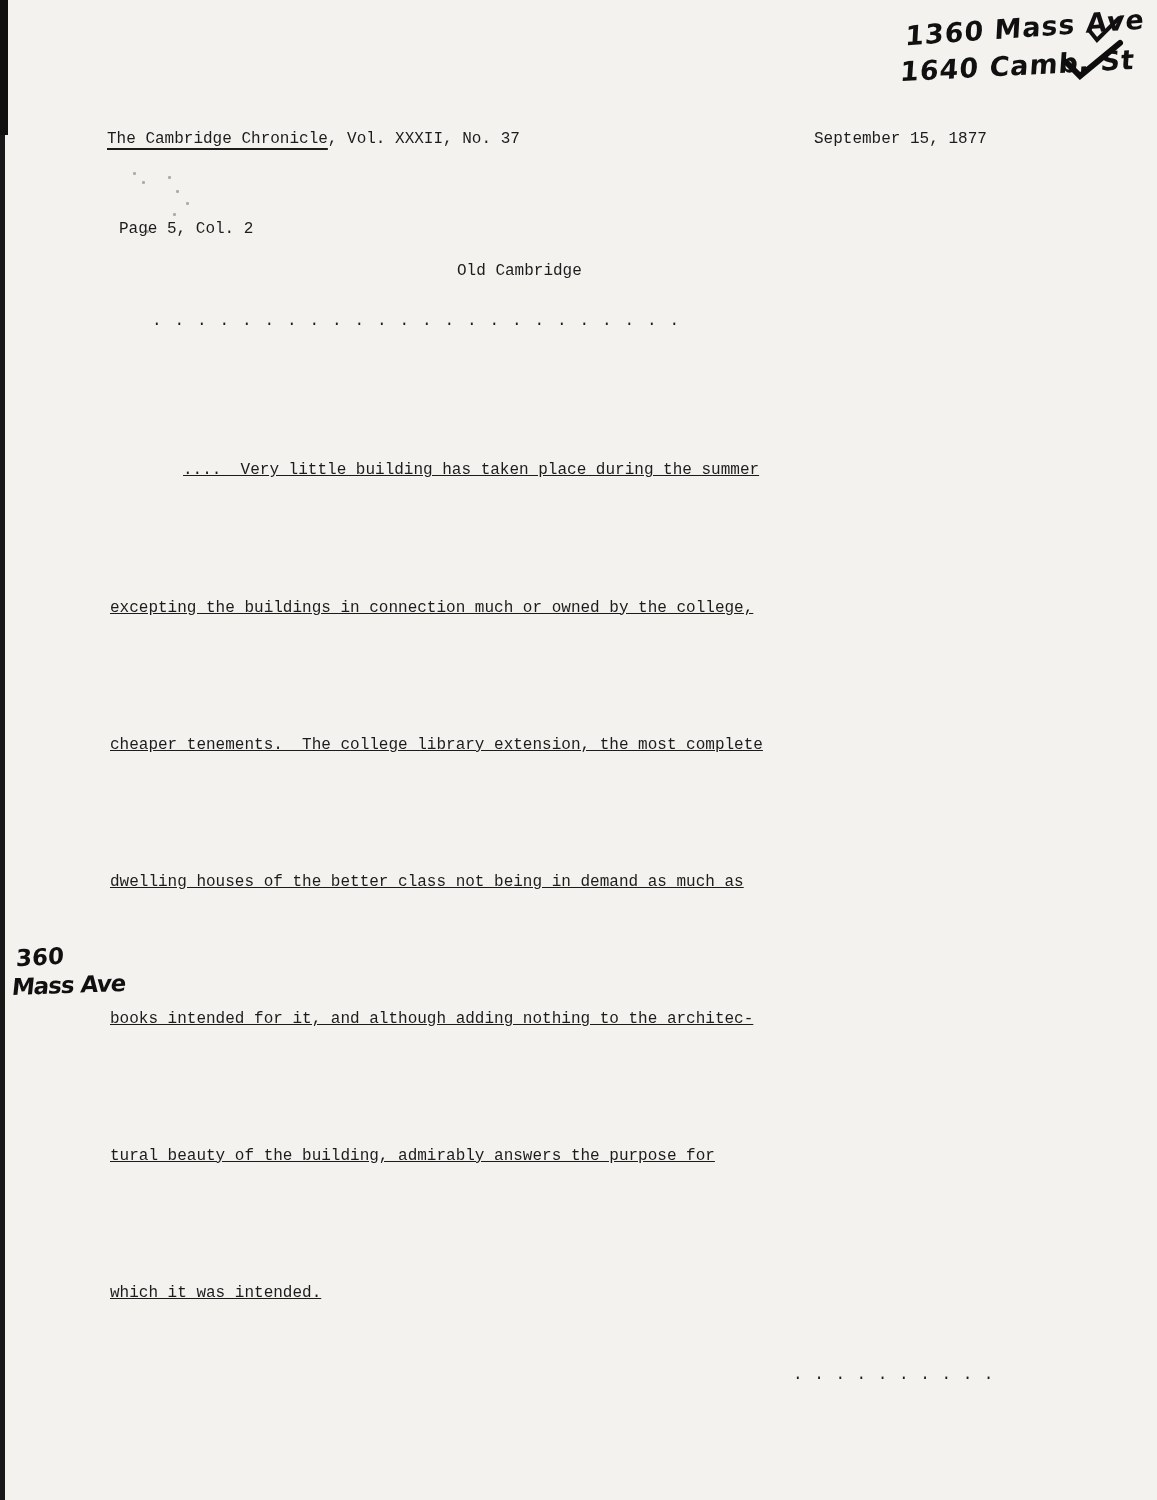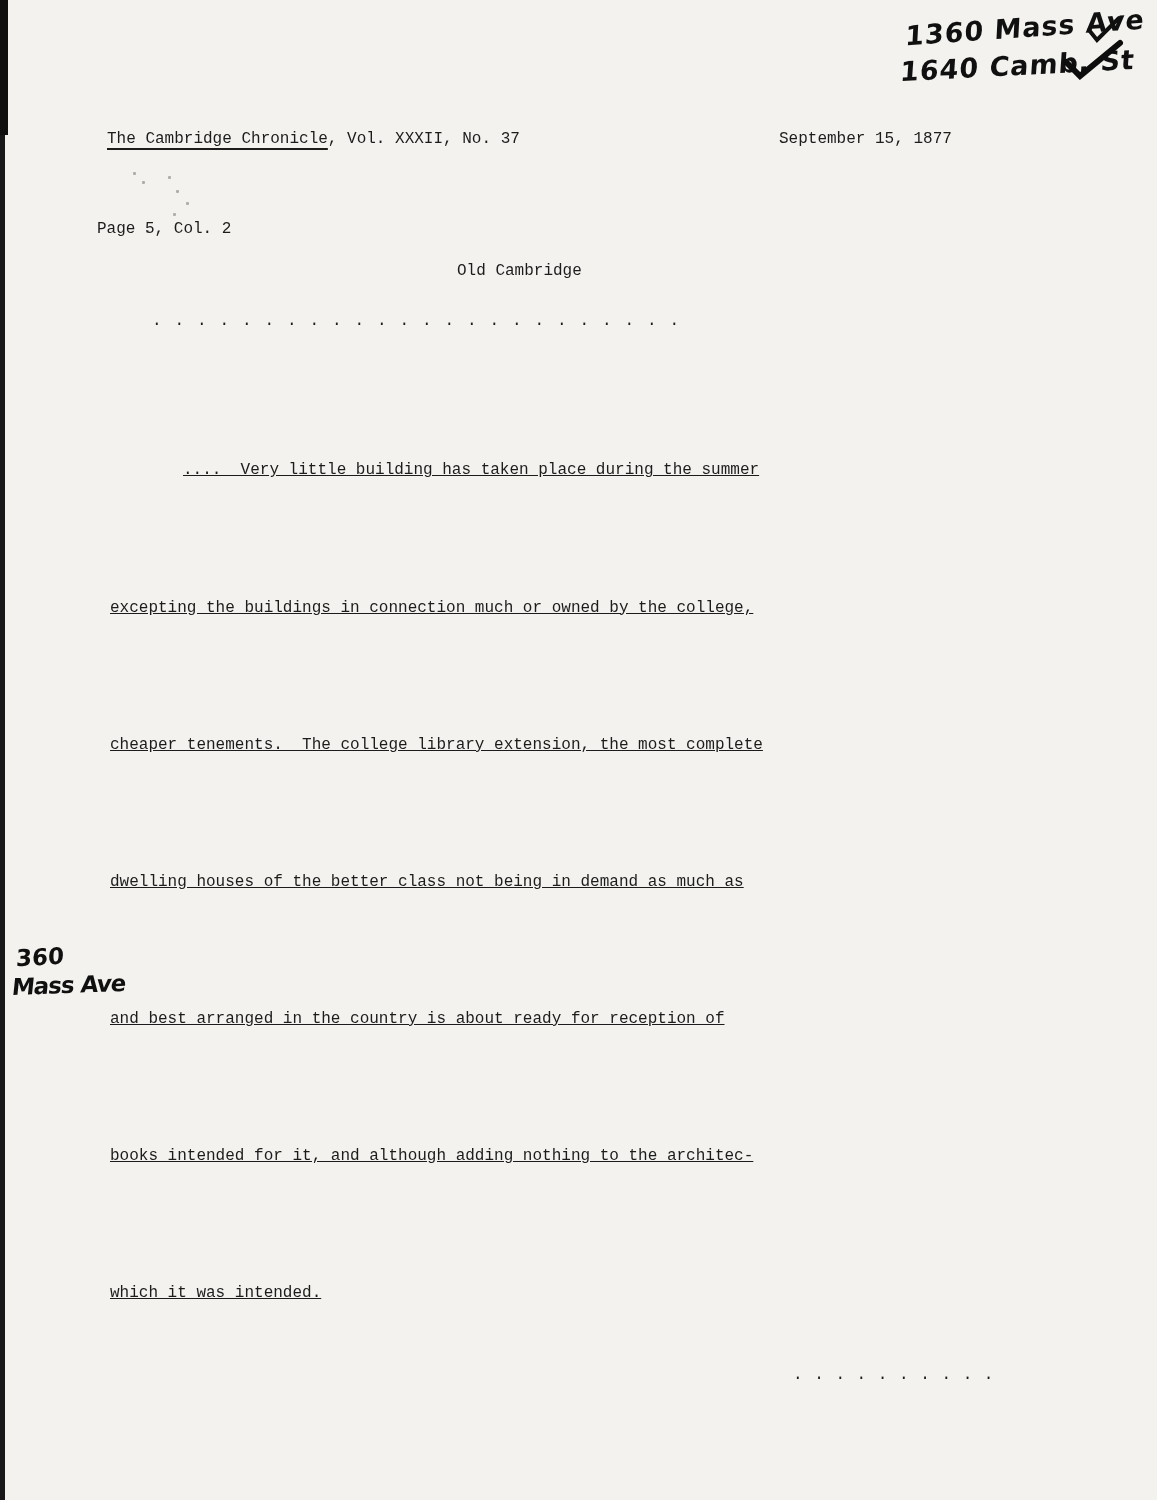--- a/index.html
+++ b/index.html
@@ -69,35 +69,35 @@
   </svg>
   <div class="hw hw-tr2">1640 Camb. St</div>
   <svg class="check-icon" style="left:1062px;top:38px;" width="62" height="42" viewBox="0 0 62 42">
     <path d="M4 24 L18 38 L58 5" fill="none" stroke="#0d0d0d" stroke-width="6" stroke-linecap="round"></path>
   </svg>
 
   <div class="hw hw-lm1">360</div>
   <div class="hw hw-lm2">Mass Ave</div>
 
   <div class="typed abs" style="left:107px;top:130px;"><span class="pub-title">The Cambridge Chronicle</span><span>, Vol. XXXII, No. 37</span></div>
-  <div class="typed abs" style="left:779px;top:130px;">September 15, 1877</div>
+  <div class="typed abs" style="left:814px;top:130px;">September 15, 1877</div>
 
-  <div class="typed abs" style="left:97px;top:220px;">Page 5, Col. 2</div>
+  <div class="typed abs" style="left:119px;top:220px;">Page 5, Col. 2</div>
 
   <div class="typed abs" style="left:457px;top:262px;">Old Cambridge</div>
 
   <div class="typed abs dots-top">. . . . . . . . . . . . . . . . . . . . . . . .</div>
 
   <div class="body-text typed">
     <div class="indent">....  Very little building has taken place during the summer</div>
     <div>excepting the buildings in connection much or owned by the college,</div>
     <div>cheaper tenements.  The college library extension, the most complete</div>
     <div>dwelling houses of the better class not being in demand as much as</div>
-    <div>and best arranged in the country is about ready for reception of</div>
     <div>books intended for it, and although adding nothing to the architec-</div>
+    <div>tural beauty of the building, admirably answers the purpose for</div>
     <div>which it was intended.</div>
 
     
     
     
     
     
     
     
     

